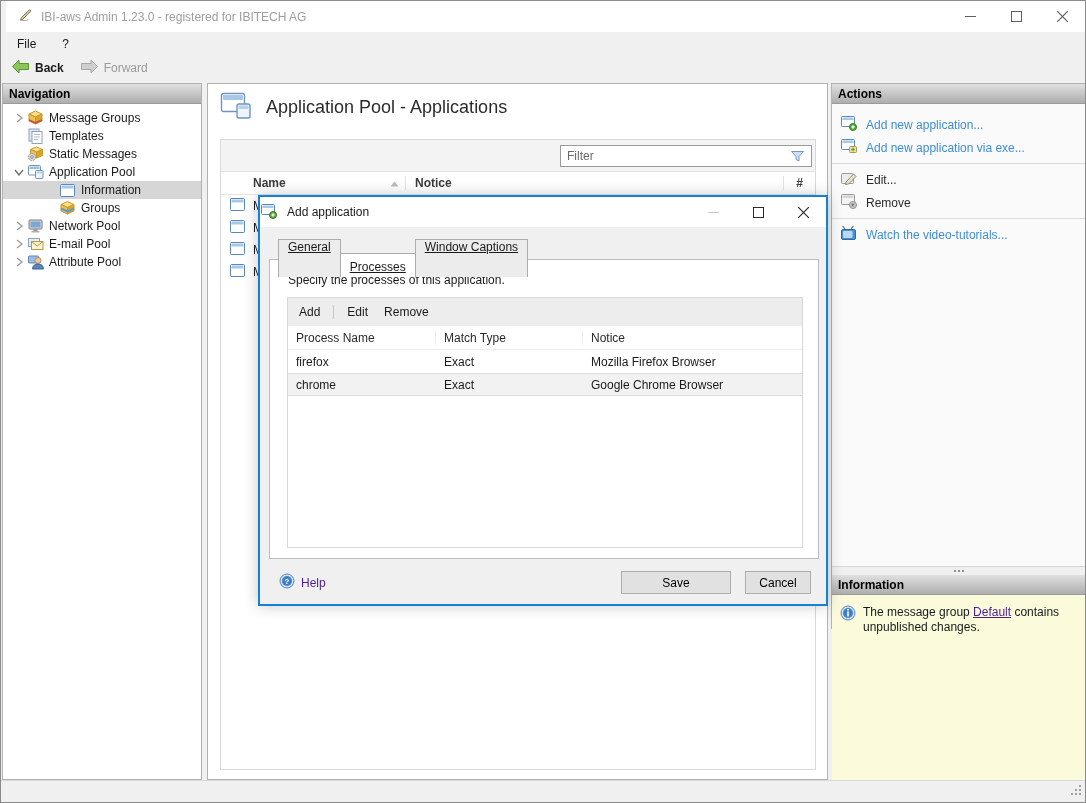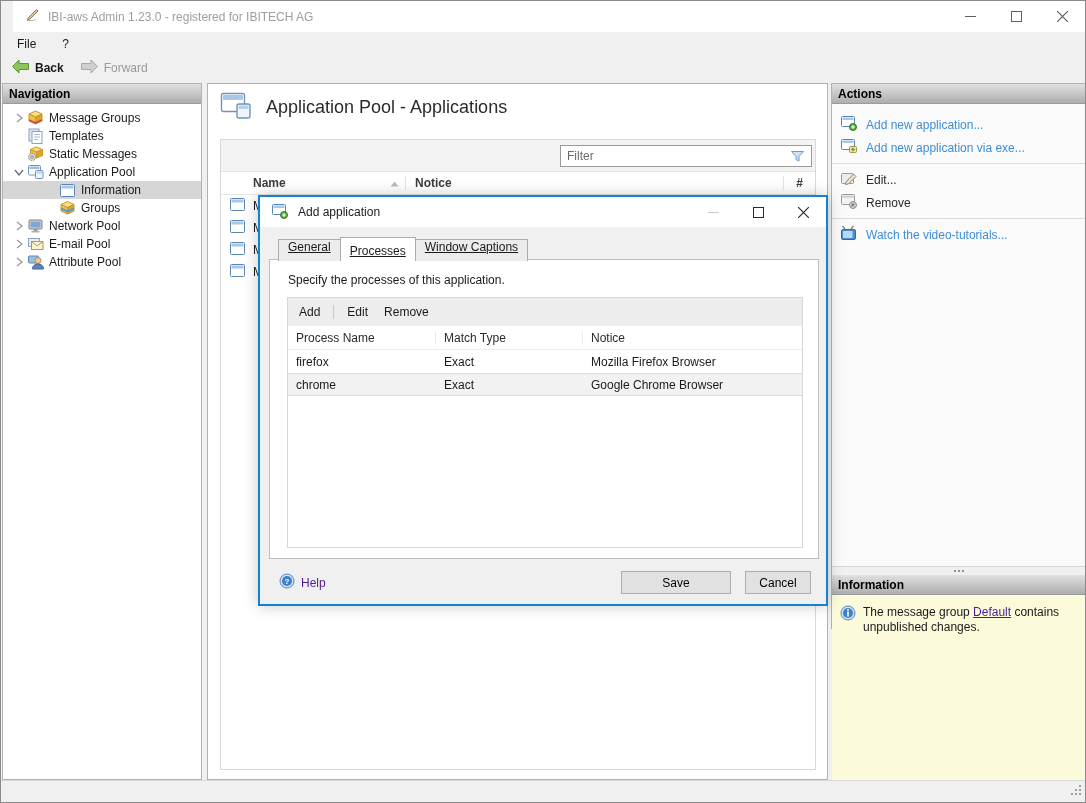--- a/index.html
+++ b/index.html
@@ -4,21 +4,21 @@
 <style>
   * { margin:0; padding:0; box-sizing:border-box; }
   html,body { background:#cfcfcf; }
   .window {
     position:relative; width:1086px; height:803px;
     background:#f0f0f0; border:1px solid #8a8a8a;
     font-family:"Liberation Sans", sans-serif; font-size:12px; color:#1a1a1a;
     overflow:hidden;
   }
   
-  .titlebar { position:absolute; left:12px; top:0; right:0; height:31px; background:#fff; display:flex; align-items:center; padding-left:10px; }
+  .titlebar { position:absolute; left:5px; top:0; right:0; height:31px; background:#fff; display:flex; align-items:center; padding-left:10px; }
   .titlebar .app-title { color:#9e9e9e; font-size:12px; margin-left:8px; }
   .caption-buttons { position:absolute; right:0; top:0; height:31px; display:flex; }
   .cap-btn { width:46px; height:31px; display:flex; align-items:center; justify-content:center; }
   
   .menubar { position:absolute; left:0; top:31px; right:0; height:23px; background:#f0f0f0; display:flex; align-items:center; }
   .menu-item { padding:3px 10px; margin-left:6px; }
   .toolbar { position:absolute; left:0; top:54px; right:0; height:26px; background:#f0f0f0; display:flex; align-items:center; }
   .tb-btn { display:flex; align-items:center; gap:5px; padding:2px 6px; margin-left:4px; }
   .tb-btn.back span { font-weight:bold; }
   .tb-btn.forward span { color:#9a9a9a; }
@@ -61,27 +61,27 @@
   .v-splitter i { width:2px; height:2px; background:#8f8f8f; display:block; }
   .info-body { background:#fbfbdc; height:185px; padding:10px 8px; display:flex; gap:7px; }
   .info-text { line-height:15px; color:#1a1a1a; width:205px; }
   .link { color:#4c1d95; }
   .link.u { text-decoration:underline; }
   
   .statusbar { position:absolute; left:0; right:0; bottom:0; height:22px; background:#f0f0f0; border-top:1px solid #d9d9d9; }
   .grip { position:absolute; right:3px; bottom:3px; }
   
   .dialog { position:absolute; left:257px; top:194px; width:570px; height:411px; background:#f0f0f0; border:2px solid #1581d2; box-shadow:0 0 14px rgba(0,0,0,.22); }
-  .dlg-titlebar { height:30px; background:#fff; display:flex; align-items:center; padding-left:11px; }
+  .dlg-titlebar { height:30px; background:#fff; display:flex; align-items:center; }
   .dlg-titlebar .dlg-title { margin-left:9px; color:#1a1a1a; }
   .dlg-caption { position:absolute; right:0; top:0; height:30px; display:flex; }
   .dlg-cap-btn { width:45px; height:30px; display:flex; align-items:center; justify-content:center; }
   .tabs { position:absolute; left:18px; top:40px; display:flex; z-index:2; }
   .tab { padding:0 9px 3px 9px; background:#ececec; border:1px solid #acacac; border-bottom:none; margin-top:2px; margin-right:-1px;text-decoration:underline; }
-  .tab.active { background:#fff; margin-top:0; padding-top:6px; position:relative; z-index:3; }
+  .tab.active { background:#fff; margin-top:16px; padding-top:6px; position:relative; z-index:3; }
   .tab-panel { position:absolute; left:9px; top:62px; width:550px; height:300px; background:#fff; border:1px solid #bdbdbd; z-index:1; }
   .dlg-desc { position:absolute; left:18px; top:13px; color:#1a1a1a; }
   .proc-group { position:absolute; left:17px; top:37px; width:516px; height:251px; border:1px solid #d7d7d7; background:#fff; }
   .proc-toolbar { height:28px; background:#ededed; display:flex; align-items:center; padding-left:8px; gap:10px; }
   .proc-toolbar .pt-sep { width:1px; height:14px; background:#c9c9c9; }
   .pt-btn { padding:2px 3px; }
   .pt-header { height:24px; display:flex; align-items:center; color:#2b2b2b; border-bottom:1px solid #ececec; }
   .pt-header .ph-c1 { width:148px; padding-left:8px; border-right:1px solid #ececec; }
   .pt-header .ph-c2 { width:147px; padding-left:8px; border-right:1px solid #ececec; }
   .pt-header .ph-c3 { flex:1; padding-left:8px; }

